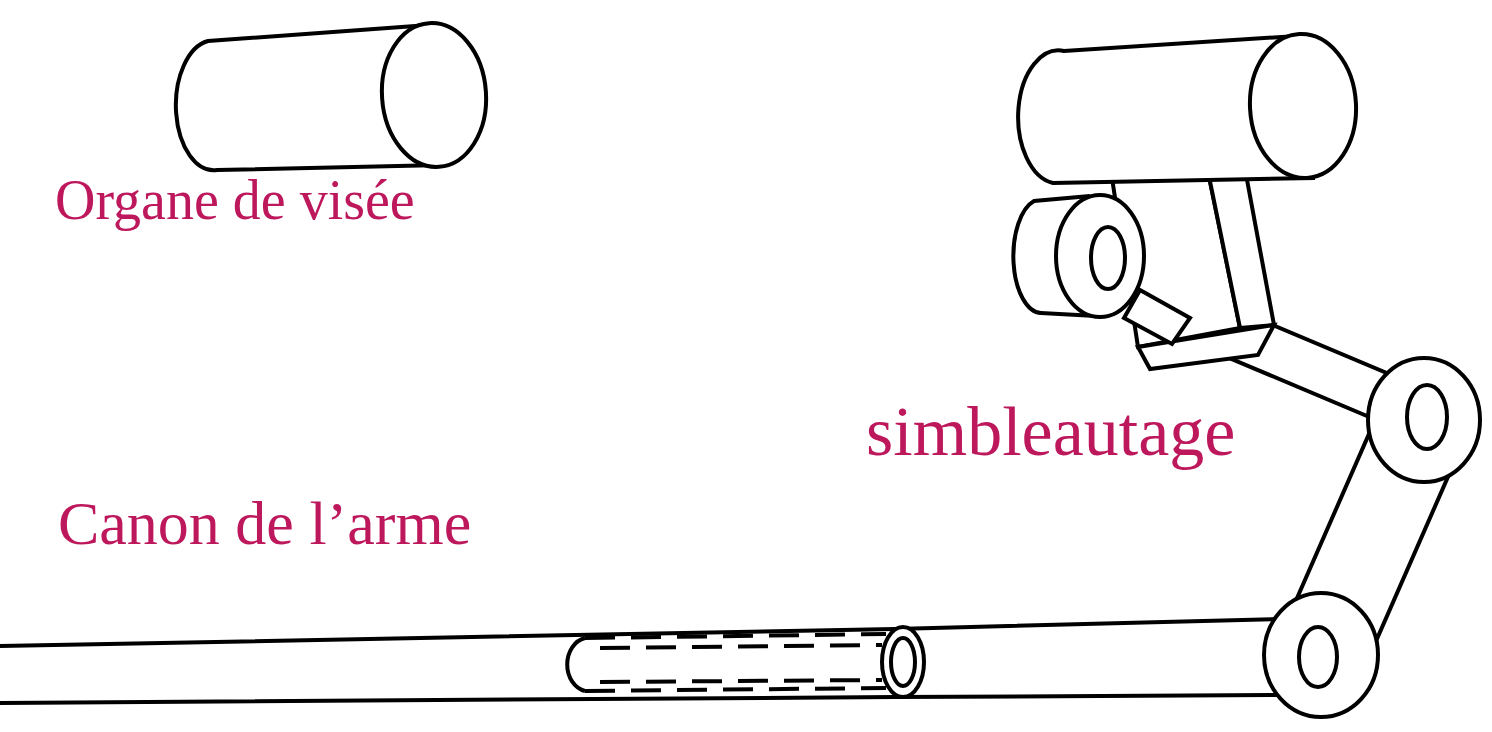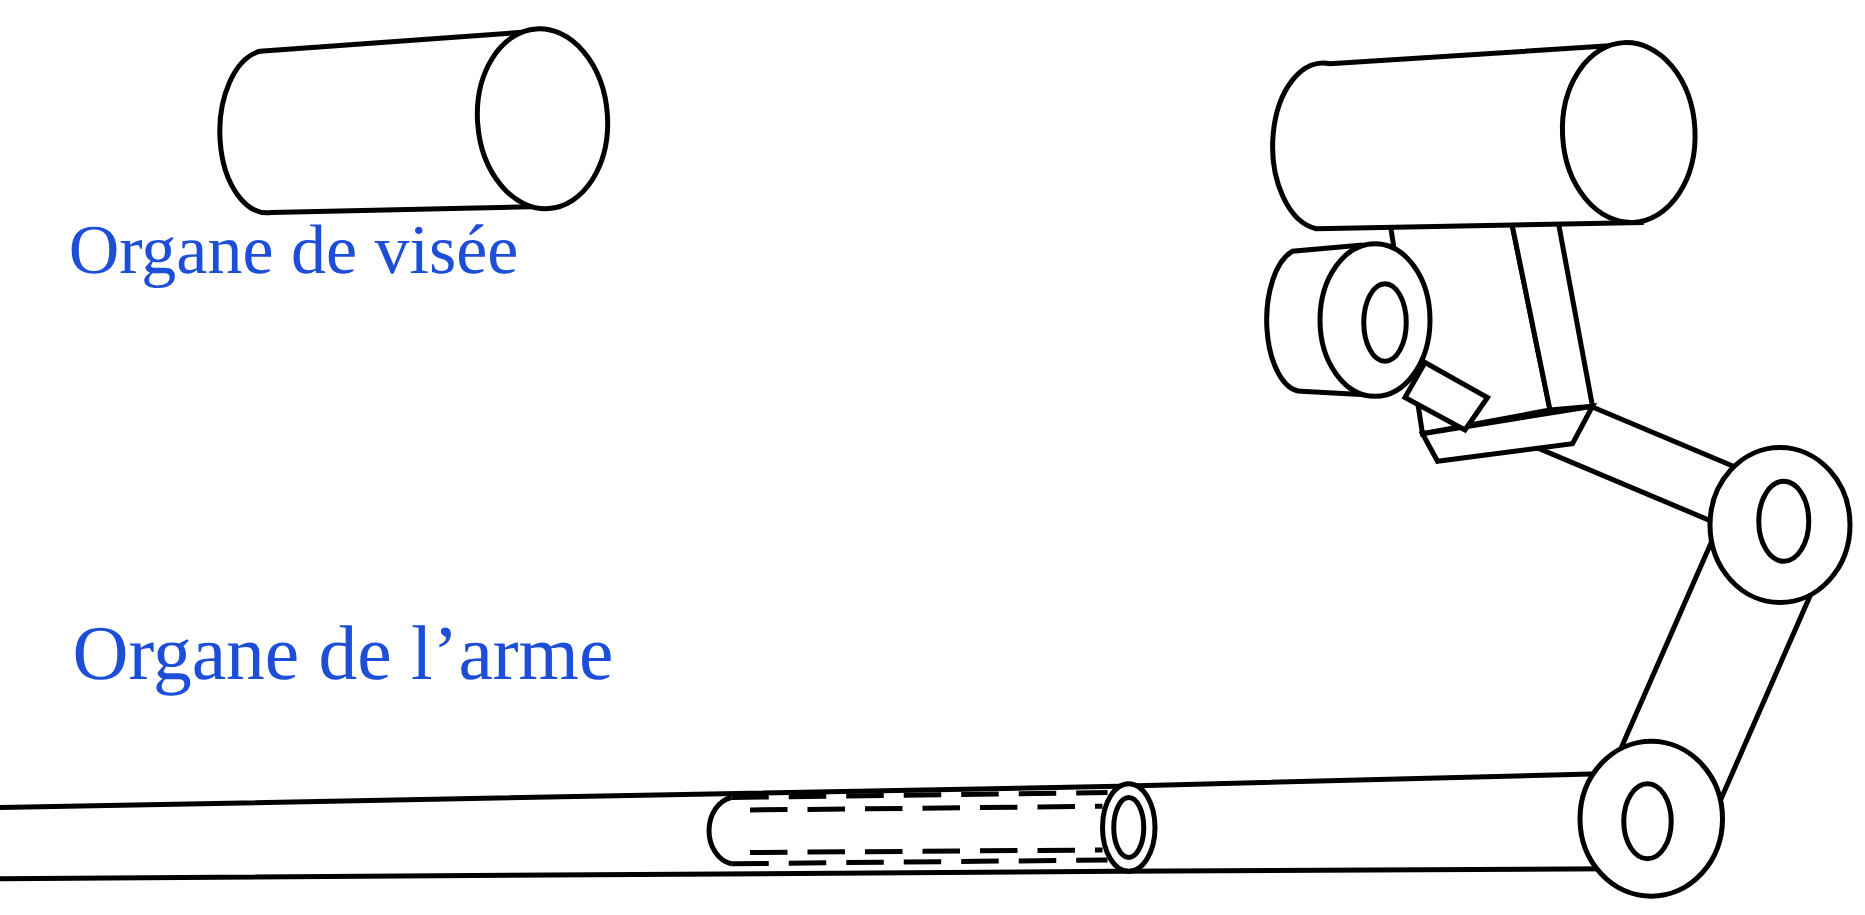--- a/index.html
+++ b/index.html
@@ -17,21 +17,21 @@
   svg.art { position: absolute; left: 0; top: 0; }
   svg.art path, svg.art ellipse, svg.art line {
     stroke: #000000;
     stroke-width: 4;
     fill: none;
   }
   svg.art .shape { fill: #ffffff; }
   svg.art .dash  { stroke-dasharray: 30 16; }
   .label {
     position: absolute;
-    color: #1d4ed8;
+    color: #be185d;
     white-space: nowrap;
     line-height: 1.0;
   }
   #label-sight    { left: 55px;  top: 172px; font-size: 56px; }
   #label-barrel   { left: 58px;  top: 492px; font-size: 62px; }
   #label-boresight{ left: 866px; top: 385px; font-size: 70px; width: 470px; }
   #label-boresight .line1 { display: flex; justify-content: space-between; }
   #label-boresight .line2 { margin-top: 12px; }
 </style>
 </head>
@@ -82,18 +82,19 @@
     </g>
 
     <g>
       <path class="shape" d="M 429 25 L 208 41 A 38 65 0 0 0 217 170 L 442 165"></path>
       <ellipse class="shape" cx="434" cy="95" rx="52" ry="72" transform="rotate(-4 434 95)"></ellipse>
     </g>
   </svg>
 
   <div class="label" id="label-sight">Organe de visée</div>
 
-  <div class="label" id="label-barrel">Organe de l’arme</div>
+  <div class="label" id="label-barrel">Canon de l’arme</div>
 
   <div class="label" id="label-boresight">
+    <div class="line2">simbleautage</div>
   </div>
 
 </div>
 
 </body></html>

